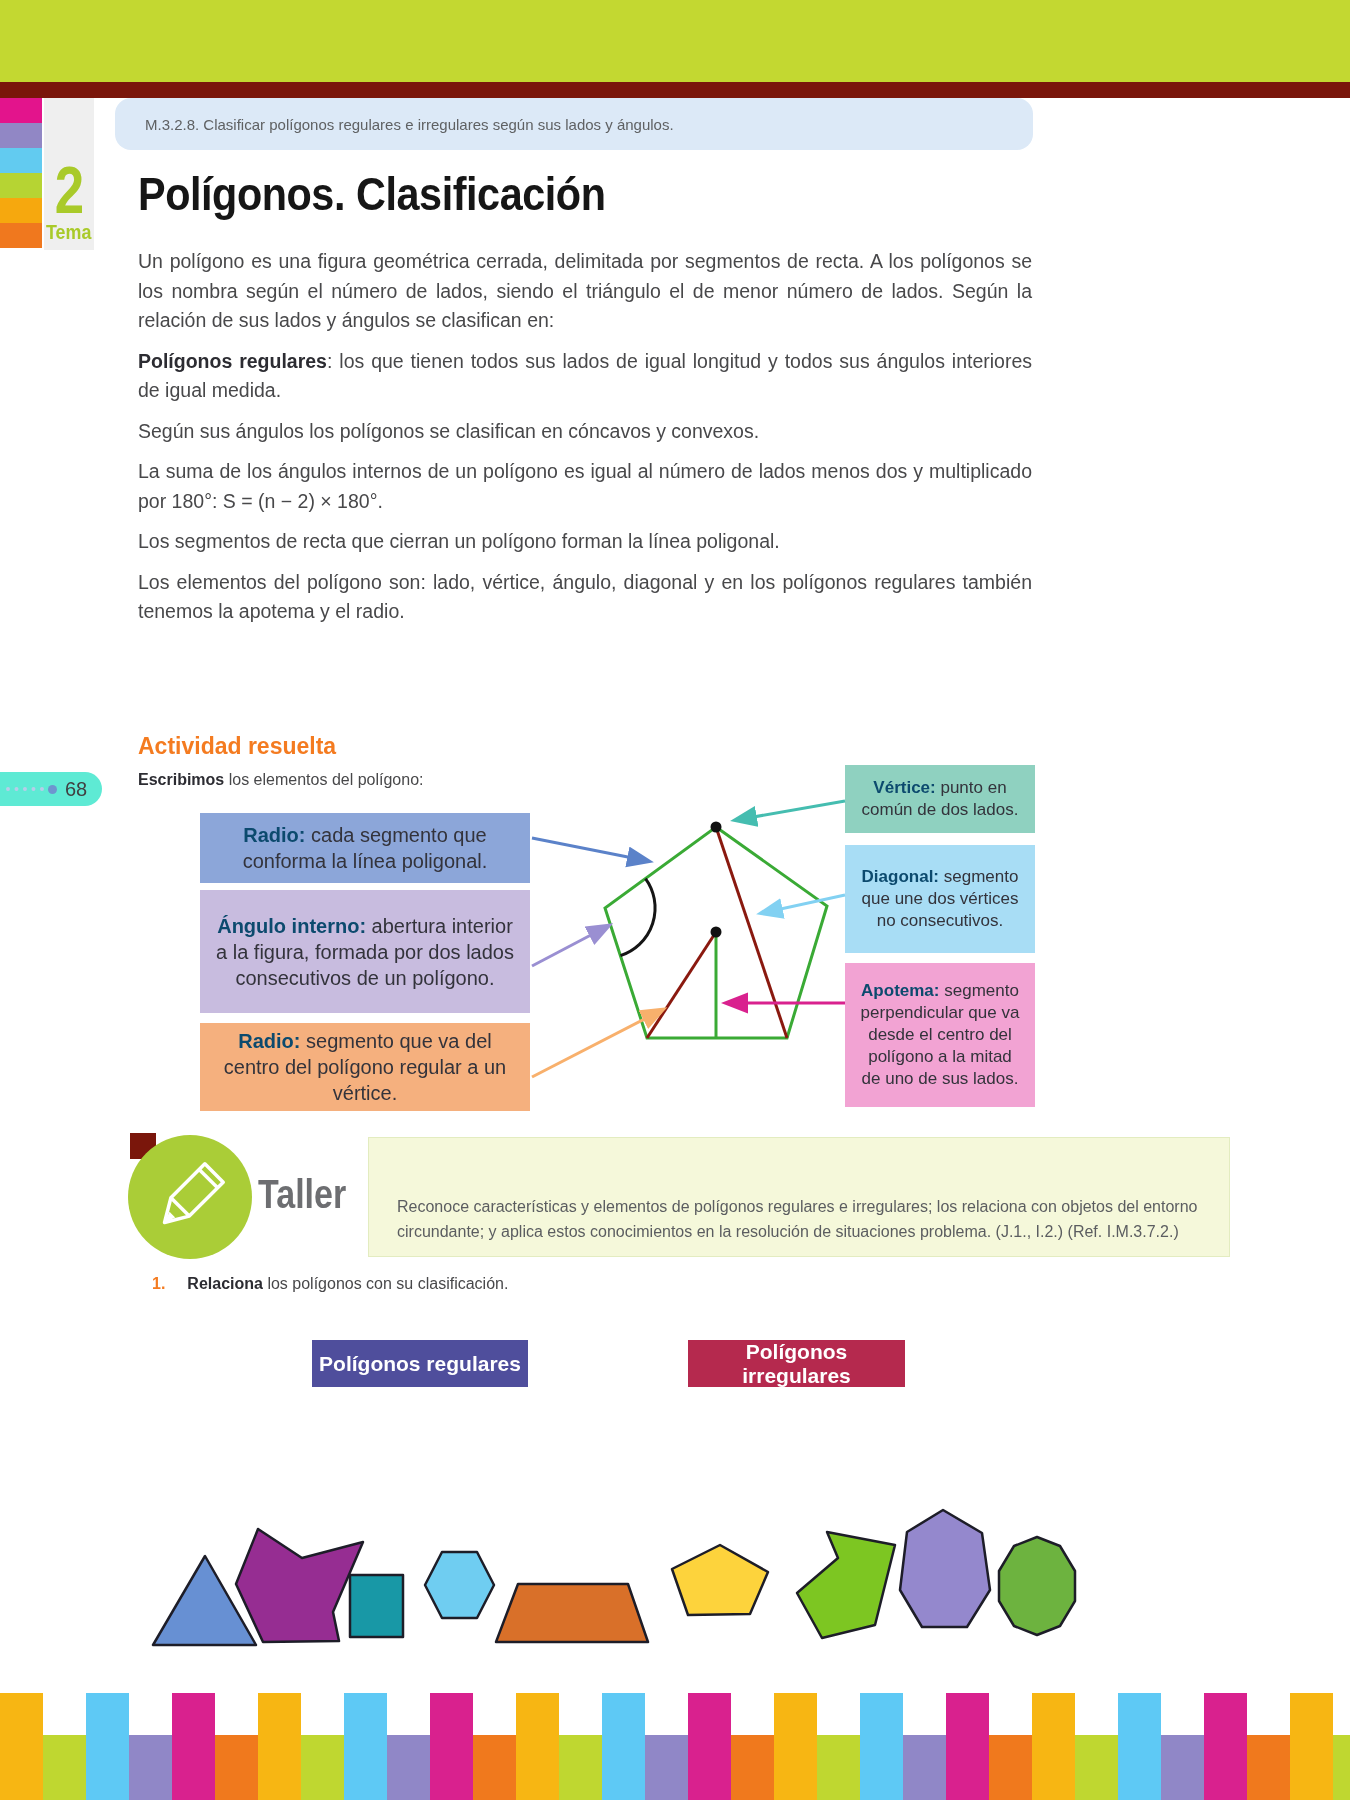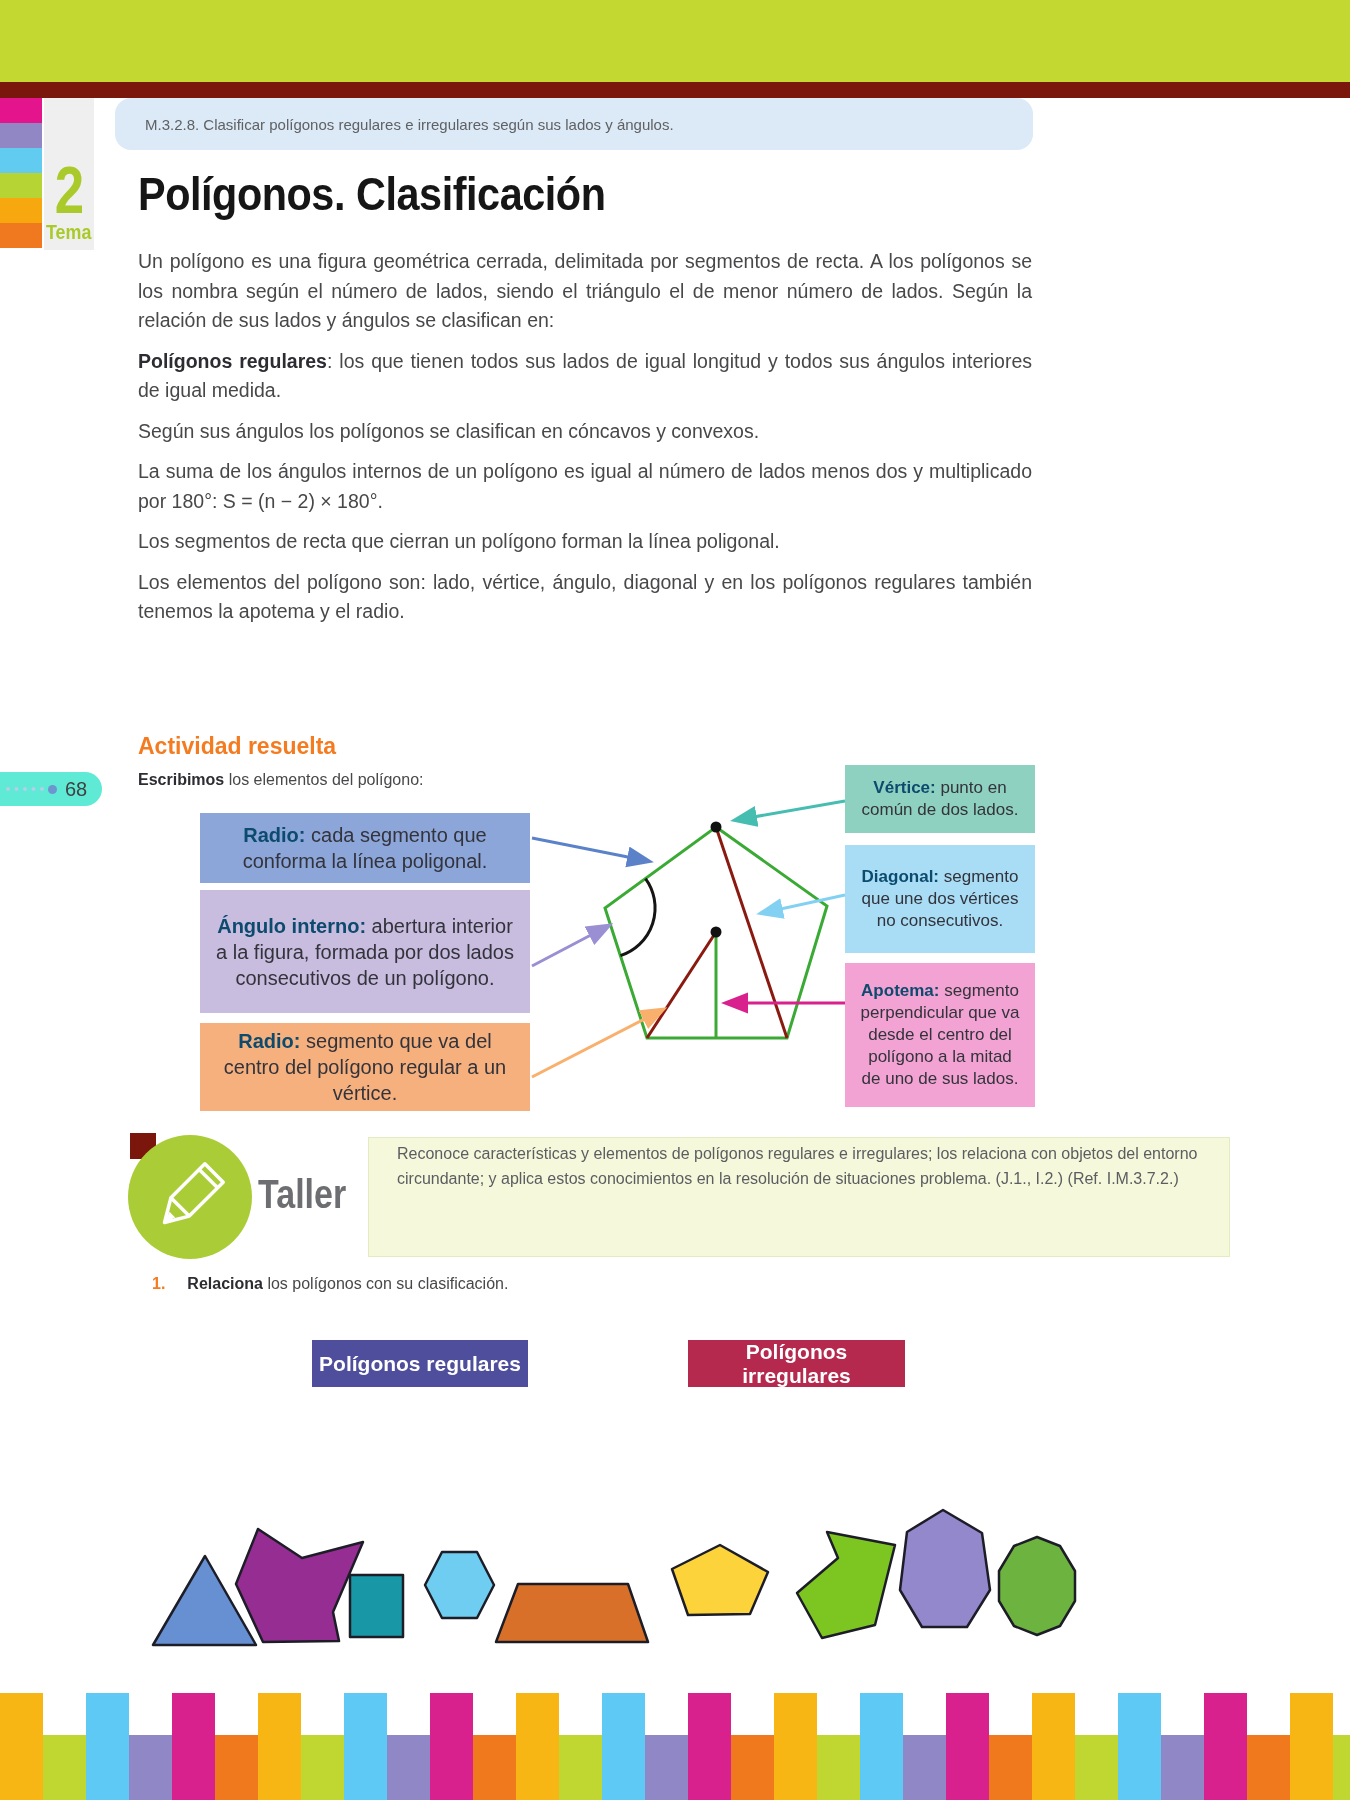--- a/index.html
+++ b/index.html
@@ -35,22 +35,22 @@
   .box{position:absolute;display:flex;align-items:center;justify-content:center;text-align:center;
        padding:6px 12px;box-sizing:border-box;color:#33333b;z-index:2;}
   .box .term{font-weight:bold;color:#0c4a6e;}
   .box-l{left:200px;width:330px;font-size:20px;line-height:1.3;}
   .box-r{left:845px;width:190px;font-size:17px;line-height:1.3;}
   
   #overlay{position:absolute;left:0;top:0;width:1350px;height:1800px;z-index:5;pointer-events:none;}
   #overlay .clickable{pointer-events:auto;}
   
   #taller-box{position:absolute;left:368px;top:1137px;width:862px;height:120px;background:#f5f8da;
-              border:1px solid #e3ecc0;box-sizing:border-box;display:flex;align-items:flex-start;
-              padding:4px 28px;font-size:16px;line-height:1.55;color:#5b5d60;}
+              border:1px solid #e3ecc0;box-sizing:border-box;display:flex;align-items:flex-end;
+              padding:11px 28px;font-size:16px;line-height:1.55;color:#5b5d60;}
   #taller-redsq{position:absolute;left:130px;top:1133px;width:26px;height:26px;}
   #taller-circle{position:absolute;left:128px;top:1135px;width:124px;height:124px;border-radius:50%;}
   #taller-label{position:absolute;left:258px;top:1172px;font-size:40px;font-weight:700;color:#6d6e71;
                 transform:scaleX(.85);transform-origin:left;}
   
   #exercise-line{position:absolute;left:152px;top:1275px;font-size:16px;}
   #exercise-number{font-weight:bold;margin-right:22px;}
   #exercise-bold{font-weight:bold;color:#2c2c32;}
   .match-btn{position:absolute;top:1340px;height:47px;display:flex;align-items:center;justify-content:center;
              color:#fff;font-weight:bold;font-size:21px;border:none;cursor:pointer;}

